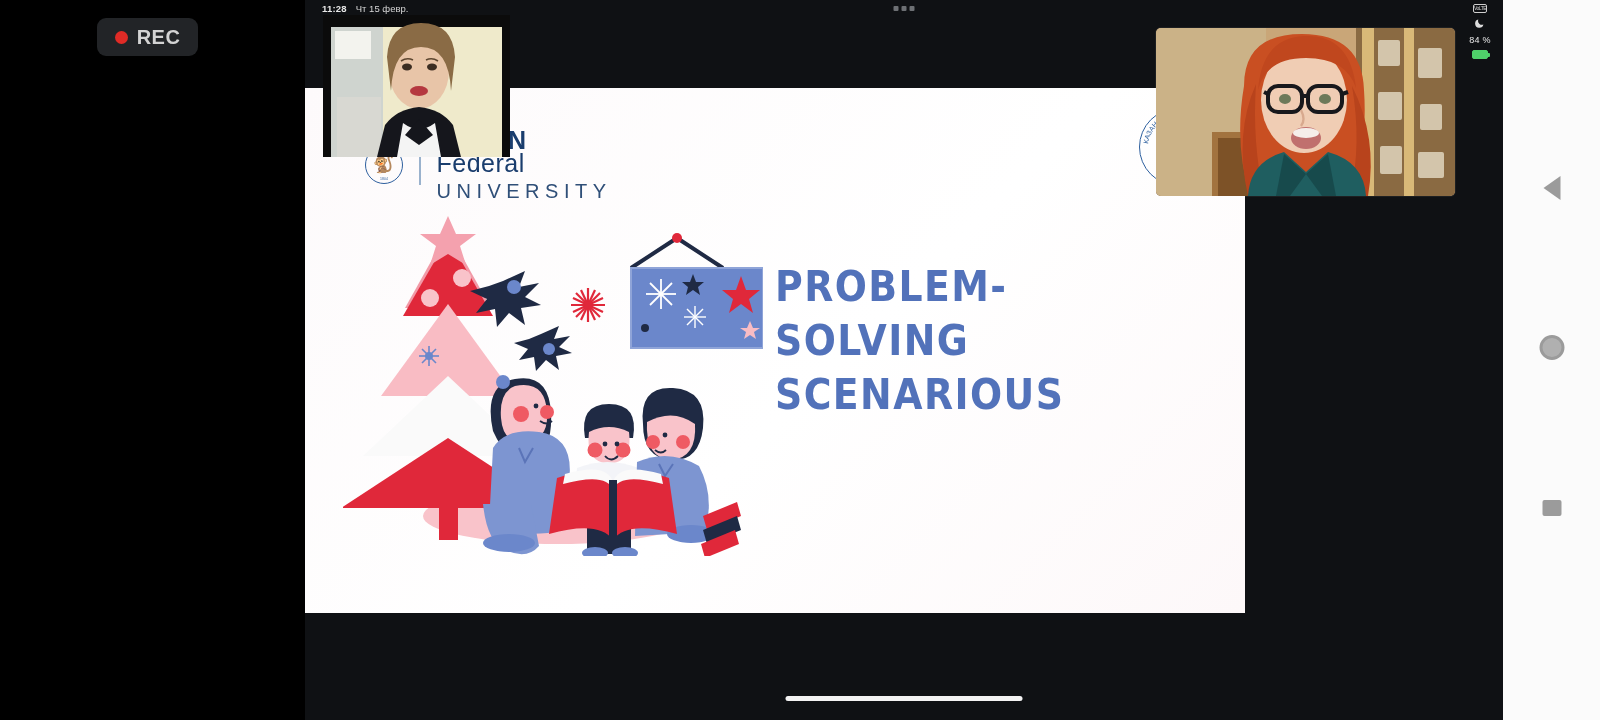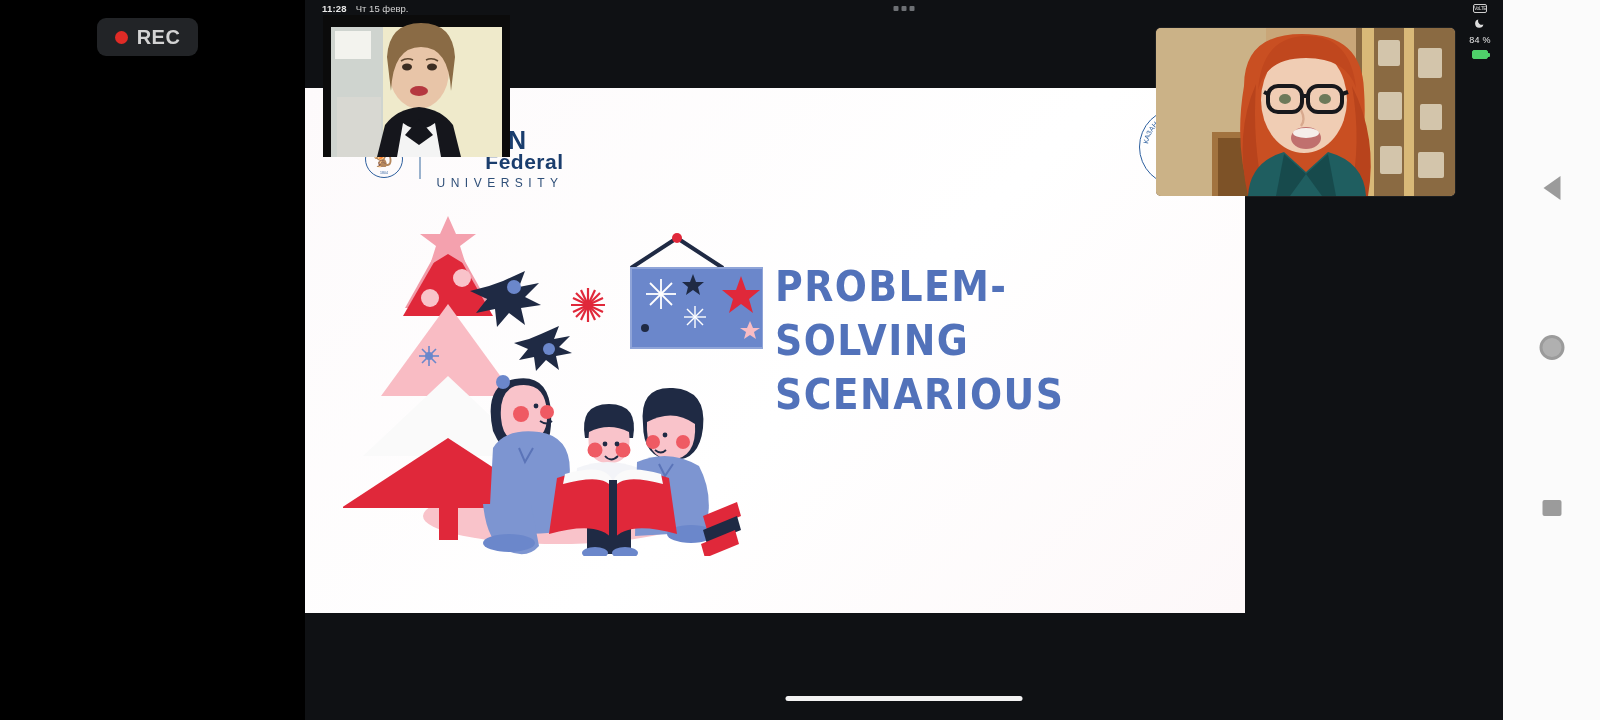--- a/index.html
+++ b/index.html
@@ -76,22 +76,22 @@
   .kfu-seal {
     width: 38px; height: 38px; border-radius: 50%;
     border: 1.6px solid #2d5f9e; position: relative; flex: none;
     display:flex; align-items:center; justify-content:center;
   }
   .kfu-seal .inner { font-size: 17px; color:#2d5f9e; line-height:1; }
   .kfu-seal .yr { position:absolute; bottom:2px; left:50%; transform:translateX(-50%); font-size:3.5px; color:#2d5f9e; }
   .kfu-divider { width: 1.5px; height: 40px; background: #9ab2cd; margin: 0 16px; }
   .kfu-words { display: flex; flex-direction: column; line-height: 1; }
   .kfu-kazan { font-size: 25px; font-weight: bold; color: #1a3d6d; letter-spacing: .5px; }
-  .kfu-fed { font-size: 21px; font-weight: bold; color: #1a3d6d; letter-spacing:.5px; margin-top:-2px;text-align:right;}
-  .kfu-univ { font-size: 12px; color: #2f4f78; letter-spacing: 5.5px; margin-top: 5px; }
+  .kfu-fed { font-size: 25px; font-weight: normal; color: #1a3d6d; letter-spacing:.5px; margin-top:-2px;}
+  .kfu-univ { font-size: 20px; color: #2f4f78; letter-spacing: 5.5px; margin-top: 5px; }
 
   
   .kfu-circle {
     position: absolute; right: 28px; top: 20px; width: 78px; height: 78px;
     border-radius: 50%; border: 1.2px solid #2d5f9e;
     display:flex; align-items:center; justify-content:center;
   }
   .kfu-circle .ring-txt {
     position:absolute; inset:0; font-size:5.2px; color:#2d5f9e;
   }

